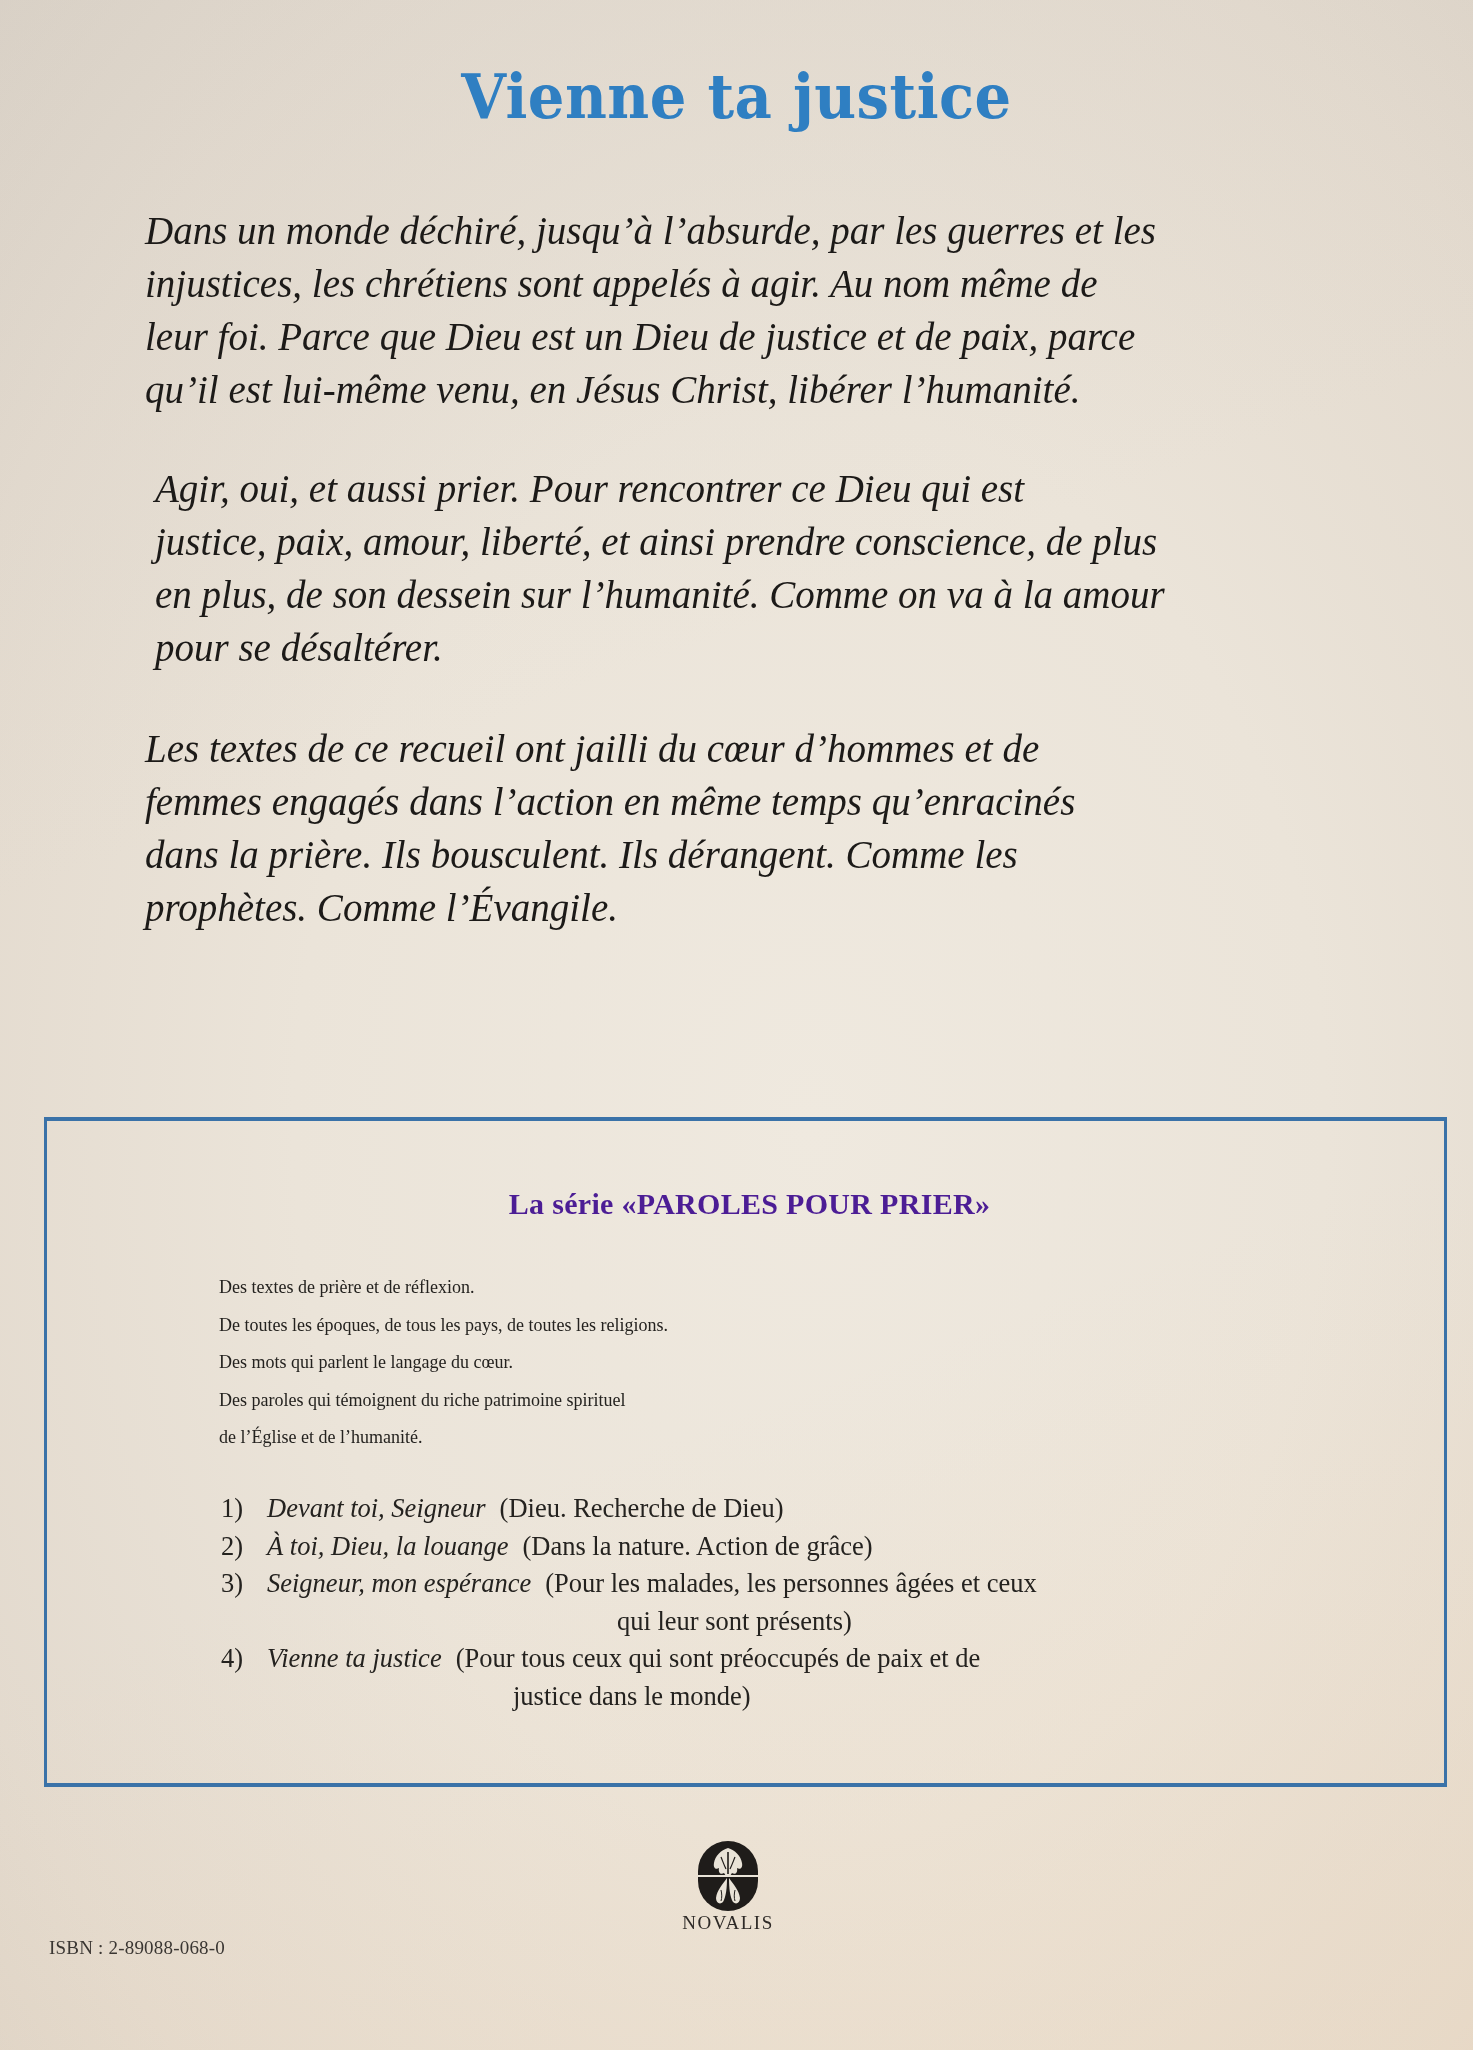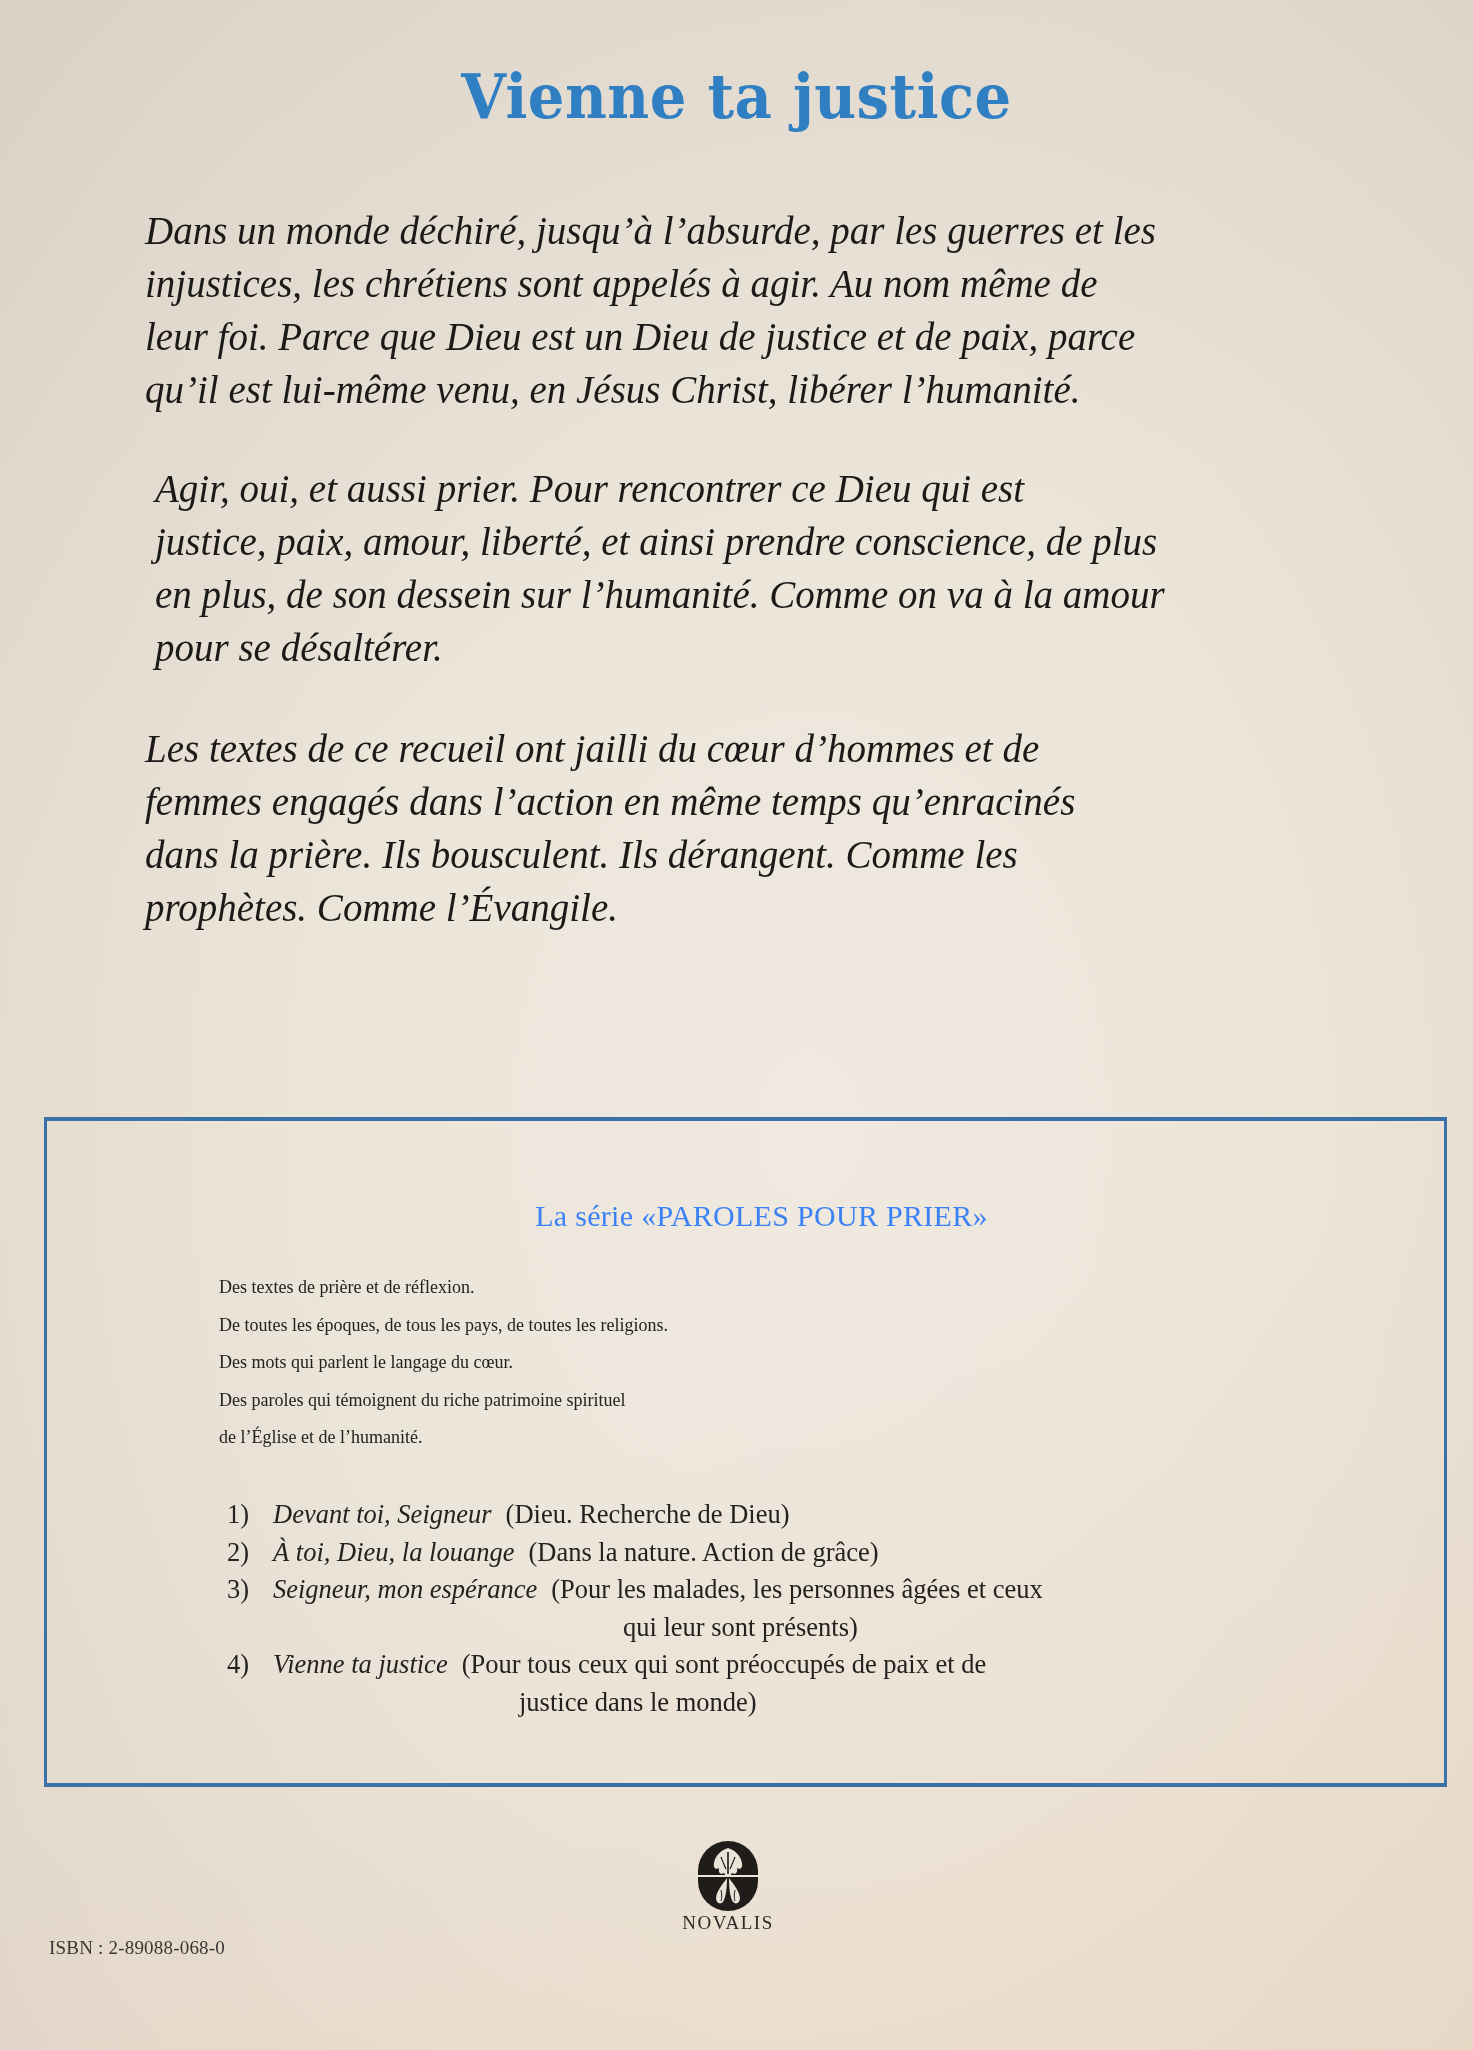--- a/index.html
+++ b/index.html
@@ -67,24 +67,24 @@
       border-bottom-width: 4px;
       box-sizing: content-box;
     }
     .series-heading {
       position: absolute;
       left: 0;
       width: 100%;
       top: 62px;
       text-align: center;
       font-family: "Liberation Serif", "DejaVu Serif", serif;
-      font-weight: normal;
+      font-weight: bold;
       font-size: 30px;
-      color: #3b82f6;
-      margin: 16px;
+      color: #4c1d95;
+      margin: 4px;
       letter-spacing: 0.3px;
     }
     .series-desc {
       position: absolute;
       left: 172px;
       top: 148px;
       font-family: "Liberation Serif", "DejaVu Serif", serif;
       font-size: 18px;
       line-height: 37.5px;
       color: #24221f;
@@ -95,21 +95,21 @@
       white-space: nowrap;
     }
     .series-list {
       position: absolute;
       left: 170px;
       top: 365px;
       font-family: "Liberation Serif", "DejaVu Serif", serif;
       font-size: 26.5px;
       line-height: 37.5px;
       color: #24221f;
-      margin: 10px;
+      margin: 4px;
       padding: 0;
       list-style: none;
     }
     .series-list li {
       display: block;
       white-space: nowrap;
     }
     .series-list .num {
       display: inline-block;
       width: 46px;

